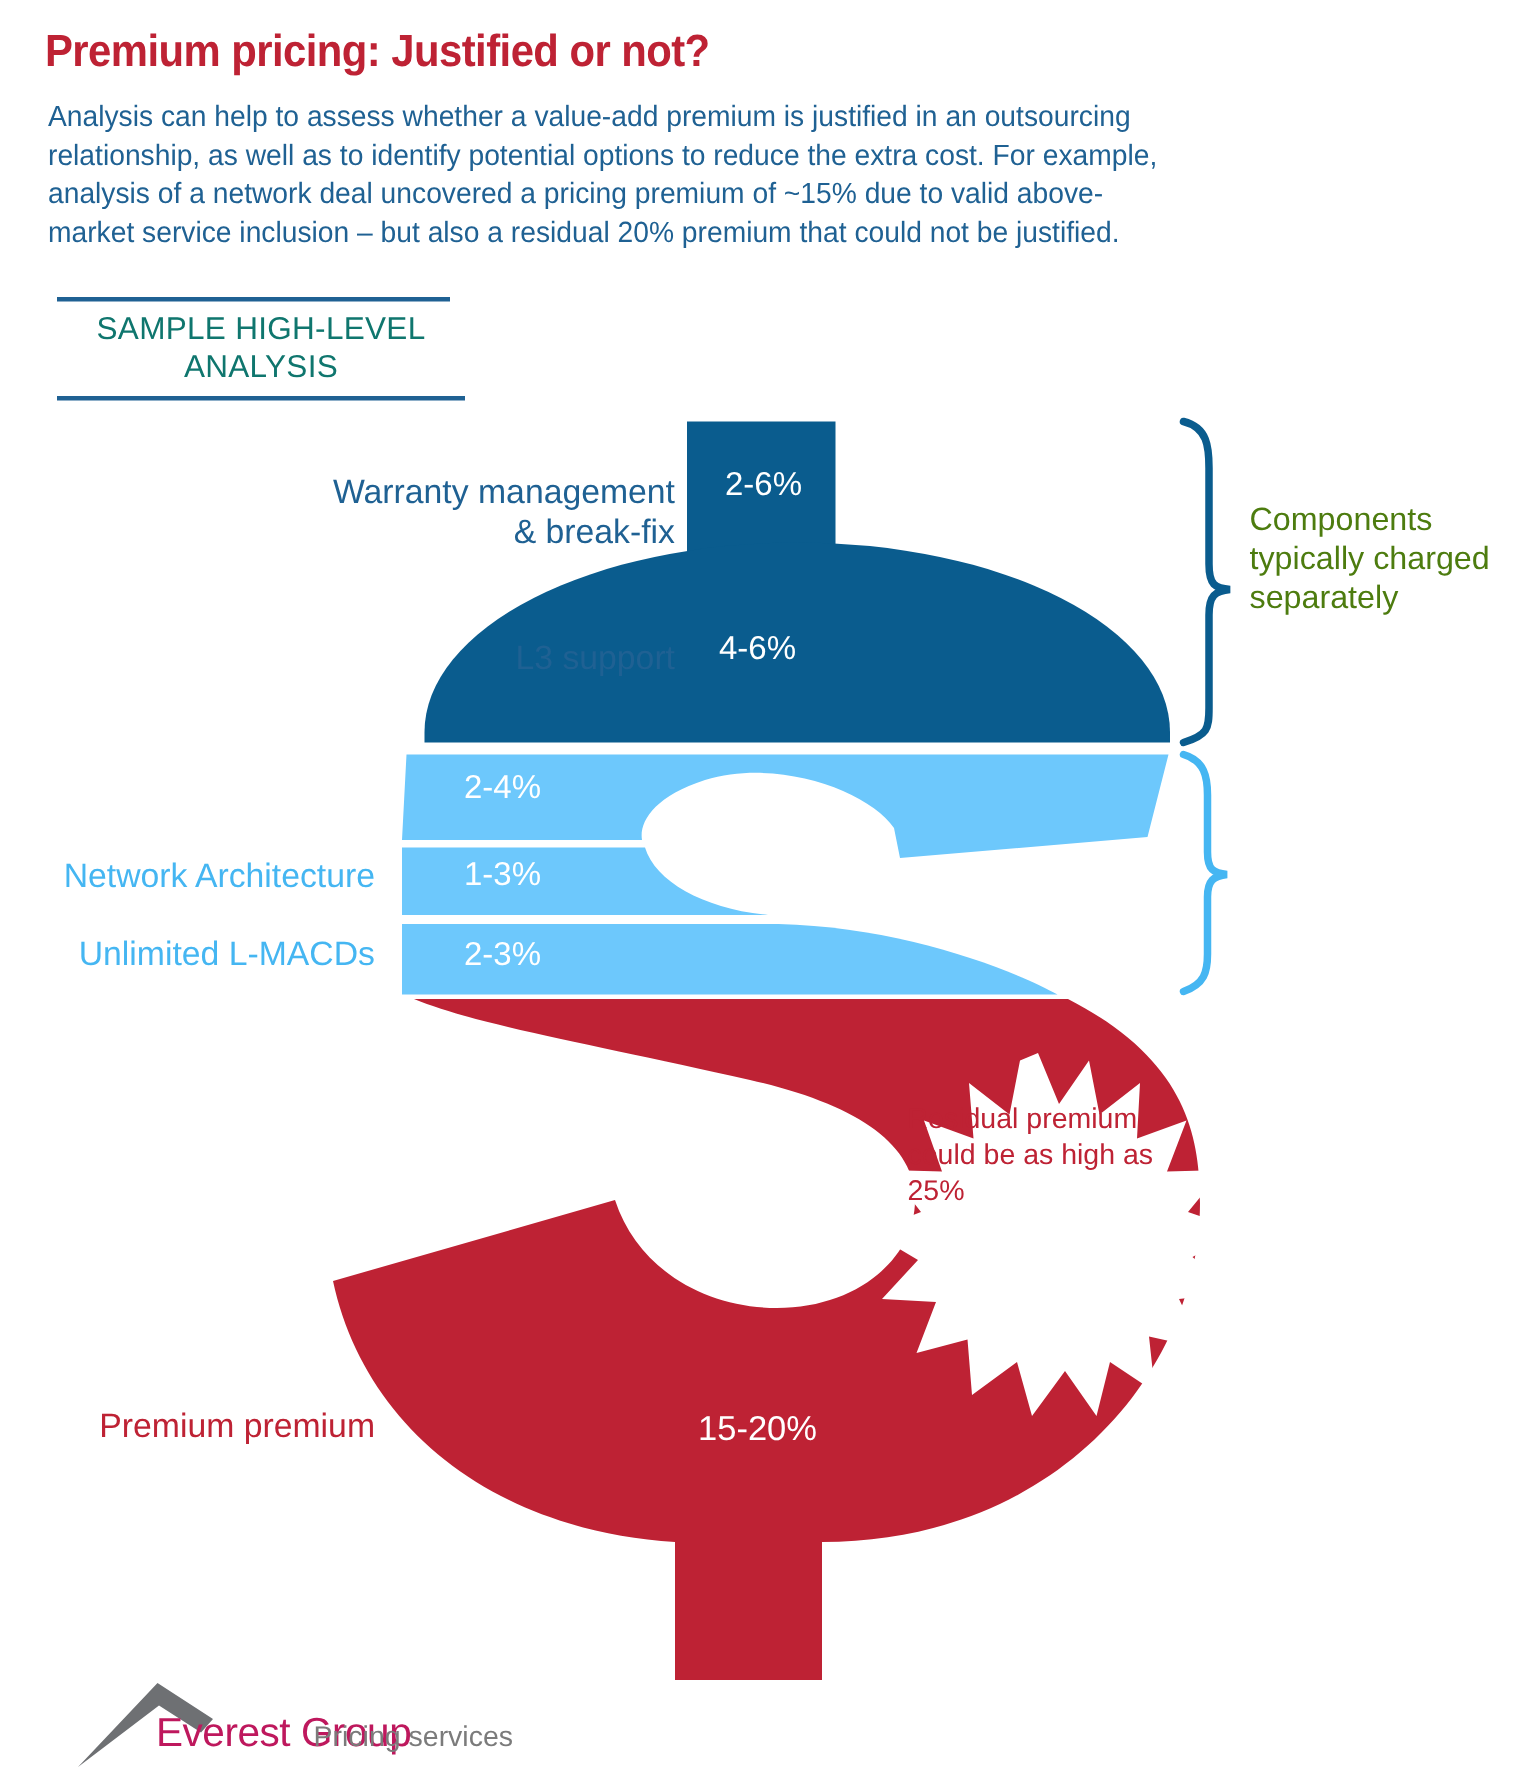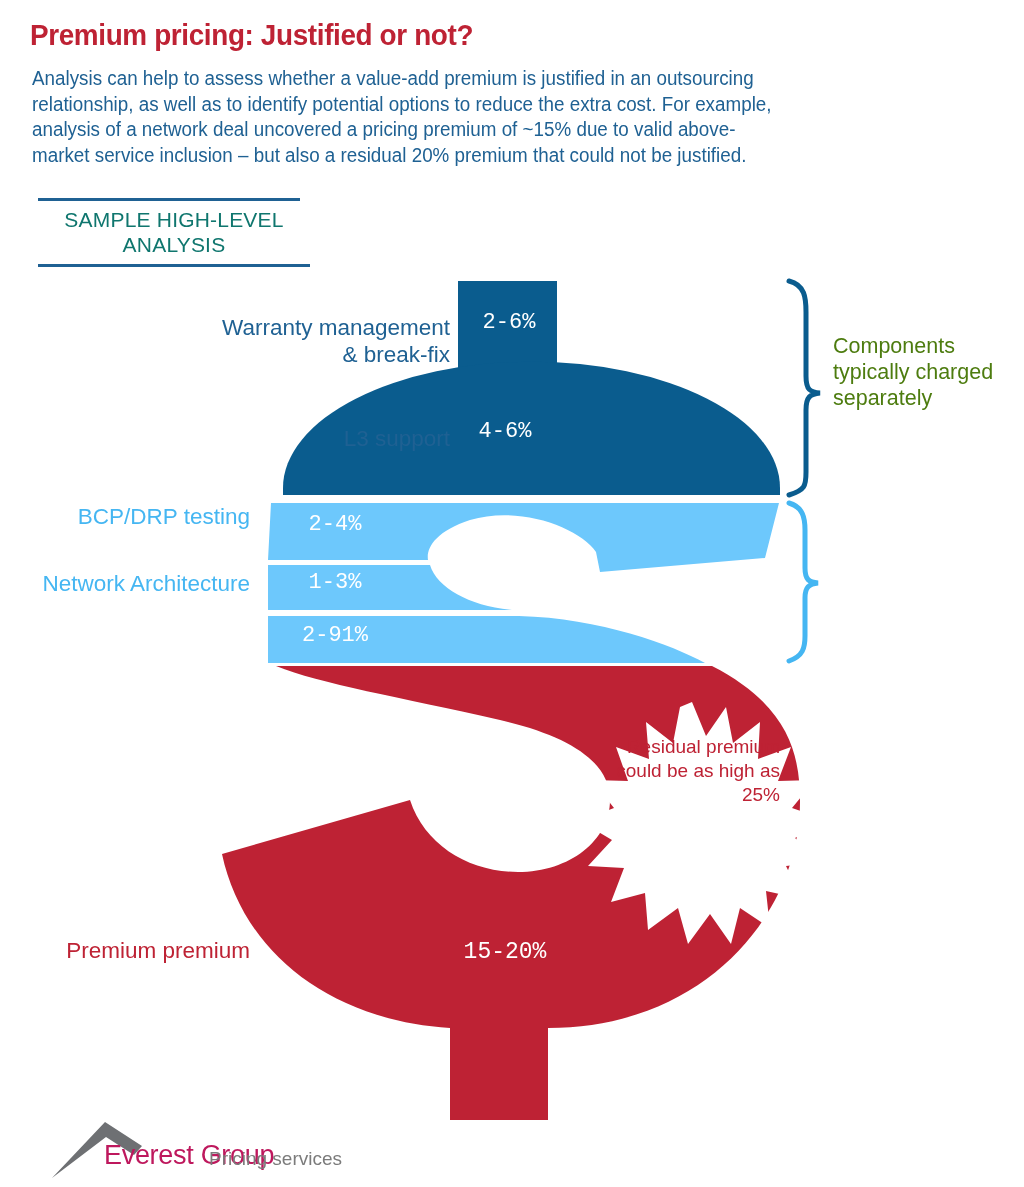--- a/index.html
+++ b/index.html
@@ -97,21 +97,21 @@
   #lbl-l3            { left: 60px;  top: 414px;  width: 390px; }
   #lbl-bcp           { left: 30px;  top: 503px;  width: 220px; }
   #lbl-netarch       { left: 10px;  top: 570px;  width: 240px; }
   #lbl-lmacd         { left: 10px;  top: 622px;  width: 240px; }
   #lbl-residual      { left: 10px;  top: 937px;  width: 240px; }
 
   
   .value-label {
     position: absolute;
     color: #ffffff;
-    font-family: Liberation Mono, monospace;
+    font-family: Liberation Sans, sans-serif;
     font-size: 22px;
     text-align: center;
   }
   #val-warranty { left: 463px; top: 310px; width: 92px; }
   #val-l3       { left: 445px; top: 419px; width: 120px; }
   #val-bcp      { left: 275px; top: 512px; width: 120px; }
   #val-netarch  { left: 275px; top: 570px; width: 120px; }
   #val-lmacd    { left: 275px; top: 623px; width: 120px; }
   #val-residual { left: 415px; top: 939px; width: 180px; font-size: 23px; }
 
@@ -124,21 +124,21 @@
   }
   #bracket-text-top    { left: 833px; top: 333px; width: 190px; color: #4d7c0f; }
   #bracket-text-bottom { left: 833px; top: 525px; width: 190px; color: #45B6F2; }
 
   
   #burst-text {
     position: absolute;
     left: 605px;
     top: 735px;
     width: 175px;
-    text-align: right;
+    text-align: left;
     color: #BE2234;
     font-size: 19px;
     line-height: 24px;
     font-family: "Liberation Sans", sans-serif;
   }
   #logo-everest {
     position: absolute;
     left: 68px;
     top: 1140px;
     font-size: 27px;
@@ -236,33 +236,33 @@
   </svg>
 
   <div class="left-label lbl-dark" id="lbl-warranty">
     <div>Warranty management</div>
     <div>&amp; break-fix</div>
   </div>
 
   <div class="left-label lbl-dark" id="lbl-l3">L3 support</div>
 
   <div class="left-label lbl-light" id="lbl-bcp">
-    <div>BCP/DRP testing</div>
   </div>
 
   <div class="left-label lbl-light" id="lbl-netarch">Network Architecture</div>
 
+  <div class="left-label lbl-light" id="lbl-lmacd">Unlimited L-MACDs</div>
 
   <div class="left-label lbl-red" id="lbl-residual">Premium premium</div>
 
   <div class="value-label" id="val-warranty">2-6%</div>
   <div class="value-label" id="val-l3">4-6%</div>
   <div class="value-label" id="val-bcp">2-4%</div>
   <div class="value-label" id="val-netarch">1-3%</div>
-  <div class="value-label" id="val-lmacd">2-91%</div>
+  <div class="value-label" id="val-lmacd">2-3%</div>
   <div class="value-label" id="val-residual">15-20%</div>
 
   <div class="bracket-text" id="bracket-text-top">Components typically charged separately</div>
 
   <div id="burst-text">Residual premium could be as high as 25%</div>
 
   <div id="logo-everest">Everest Group</div>
   <div id="logo-tagline">Pricing services</div>
 
 </div>

